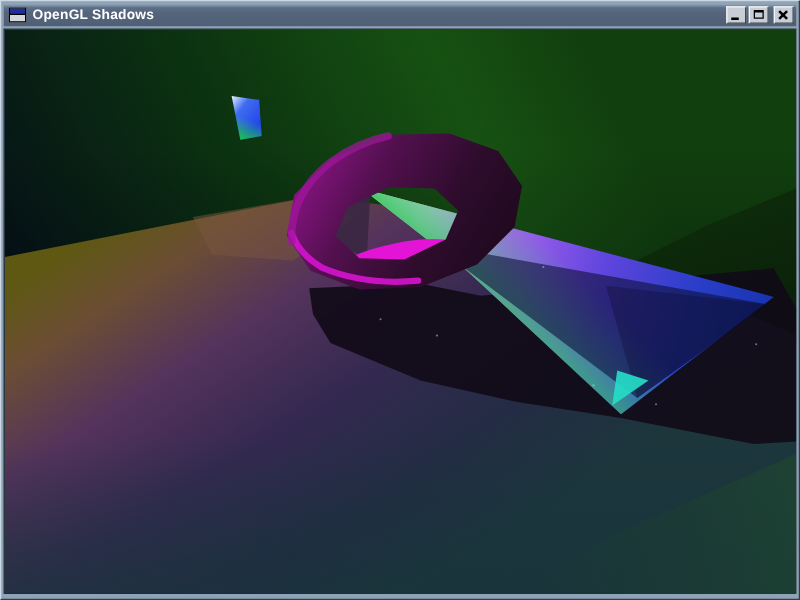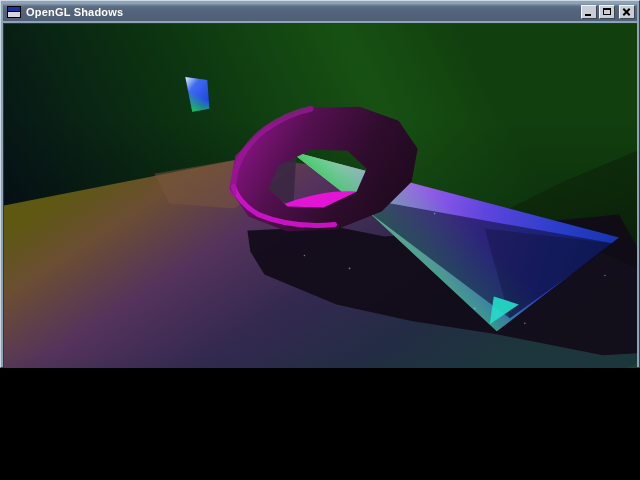--- a/index.html
+++ b/index.html
@@ -1,16 +1,16 @@
 <!DOCTYPE html>
 <html><head>
 <meta charset="utf-8">
 <style>
   html,body{margin:0;padding:0;background:#000;}
-  #stage{position:relative;width:640px;height:368px;font-family:"Liberation Sans",sans-serif;overflow:hidden;text-align:center;}
+  #stage{position:relative;width:640px;height:480px;font-family:"Liberation Sans",sans-serif;overflow:hidden;text-align:center;}
   
   .window{position:absolute;inset:0;background:#8fa3b6;
           border-top:1px solid #cdd9e4;border-left:1px solid #cdd9e4;
           border-right:1px solid #323e4a;border-bottom:1px solid #323e4a;
           padding:2px;box-sizing:border-box;}
   .titlebar{height:18px;display:flex;align-items:center;padding:0 2px;
             background:linear-gradient(#96aabd 0%,#5d6f86 18%,#53647b 40%,#4e5f76 100%);
             position:relative;}
   .title-icon{width:14px;height:12px;background:#d4d8dc;border:1px solid #000;
               box-sizing:border-box;margin-left:2px;flex:0 0 auto;}

